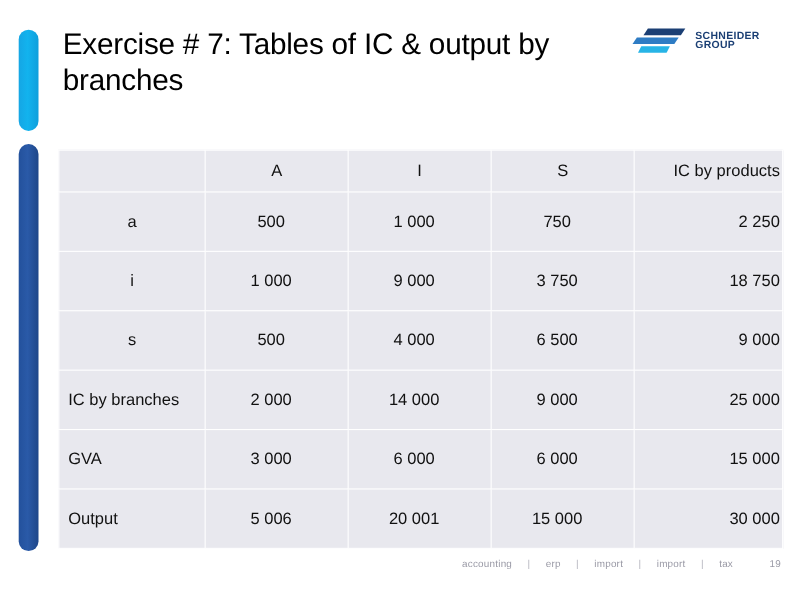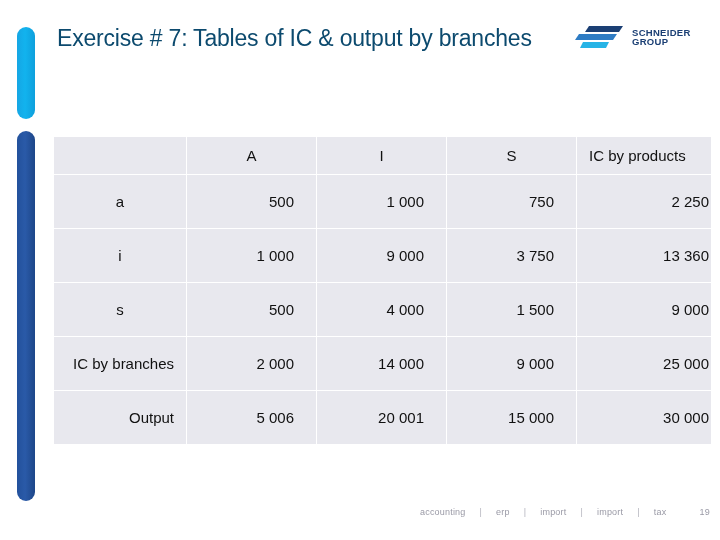--- a/index.html
+++ b/index.html
@@ -32,23 +32,23 @@
     height: 370px;
     background: linear-gradient(to right, #23519c 0%, #2a5aa8 45%, #1d4689 100%);
   }
 
   
   .slide-title {
     position: absolute;
     left: 57px;
     top: 24px;
     width: 505px;
-    font-size: 23px;
+    font-size: 27px;
     line-height: 1.22;
-    color: #0c4a6e;
+    color: #000000;
     letter-spacing: -0.2px;
   }
 
   
   .logo {
     position: absolute;
     left: 573px;
     top: 23px;
     width: 140px;
     height: 28px;
@@ -92,26 +92,26 @@
     color: #111111;
     padding: 0 12px;
     vertical-align: middle;
   }
   .col-label  { width: 133px; }
   .col-num    { width: 130px; }
   .col-last   { width: 135px; }
 
   thead th { height: 37px; }
   thead th.h-center { text-align: center; }
-  thead th.h-right  { text-align: left; padding-right: 2px; }
+  thead th.h-right  { text-align: right; padding-right: 2px; }
 
   tbody tr { height: 54px; }
   tbody td.label-center { text-align: center; }
-  tbody td.label-left   { text-align: right; padding-left: 8px; line-height: 1.2; }
-  tbody td.num          { text-align: right; padding-right: 22px; }
+  tbody td.label-left   { text-align: left; padding-left: 8px; line-height: 1.2; }
+  tbody td.num          { text-align: center; padding-right: 22px; }
   tbody td.num-last     { text-align: right; padding-right: 2px; margin-left: 24px; }
 
   
   .footer {
     position: absolute;
     left: 420px;
     top: 507px;
     width: 290px;
     display: flex;
     align-items: baseline;
@@ -170,37 +170,44 @@
       <td class="num">500</td>
       <td class="num">1 000</td>
       <td class="num">750</td>
       <td class="num-last">2 250</td>
     </tr>
     <tr>
       <td class="label-center">i</td>
       <td class="num">1 000</td>
       <td class="num">9 000</td>
       <td class="num">3 750</td>
-      <td class="num-last">13 360</td>
+      <td class="num-last">18 750</td>
     </tr>
     <tr>
       <td class="label-center">s</td>
       <td class="num">500</td>
       <td class="num">4 000</td>
-      <td class="num">1 500</td>
+      <td class="num">6 500</td>
       <td class="num-last">9 000</td>
     </tr>
     <tr>
       <td class="label-left">IC by branches</td>
       <td class="num">2 000</td>
       <td class="num">14 000</td>
       <td class="num">9 000</td>
       <td class="num-last">25 000</td>
     </tr>
     <tr>
+      <td class="label-left">GVA</td>
+      <td class="num">3 000</td>
+      <td class="num">6 000</td>
+      <td class="num">6 000</td>
+      <td class="num-last">15 000</td>
+    </tr>
+    <tr>
       <td class="label-left">Output</td>
       <td class="num">5 006</td>
       <td class="num">20 001</td>
       <td class="num">15 000</td>
       <td class="num-last">30 000</td>
     </tr>
   </tbody>
 </table>
 
 <div class="footer">

